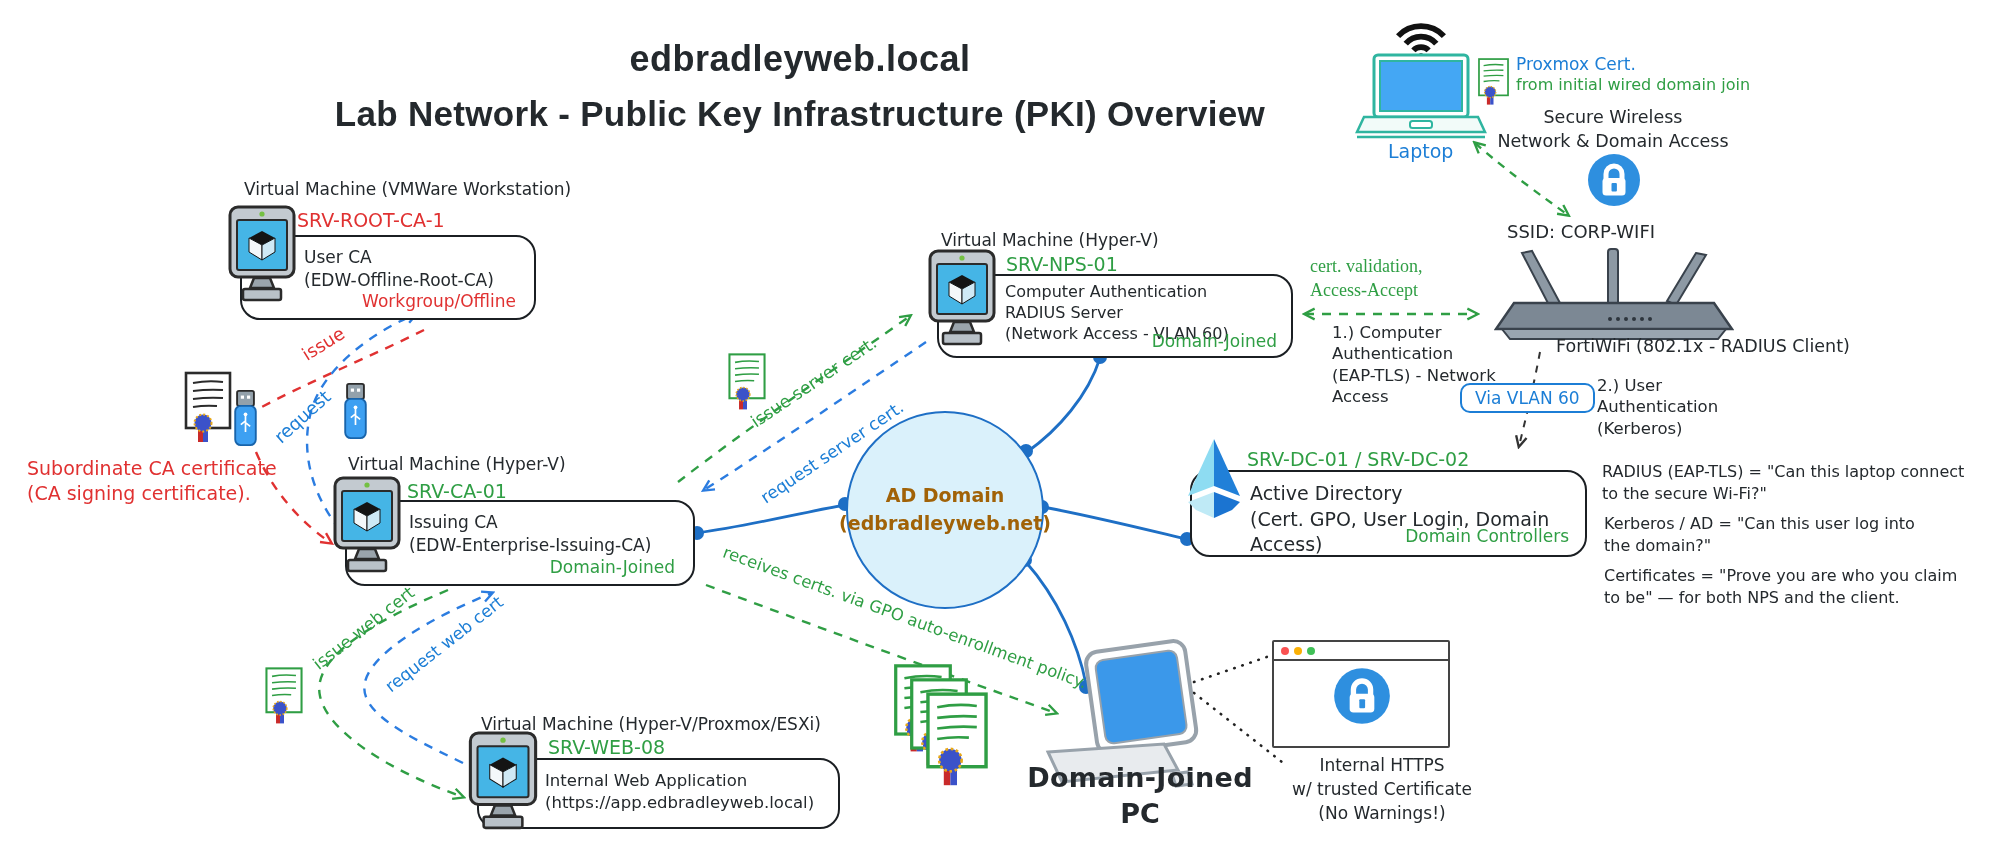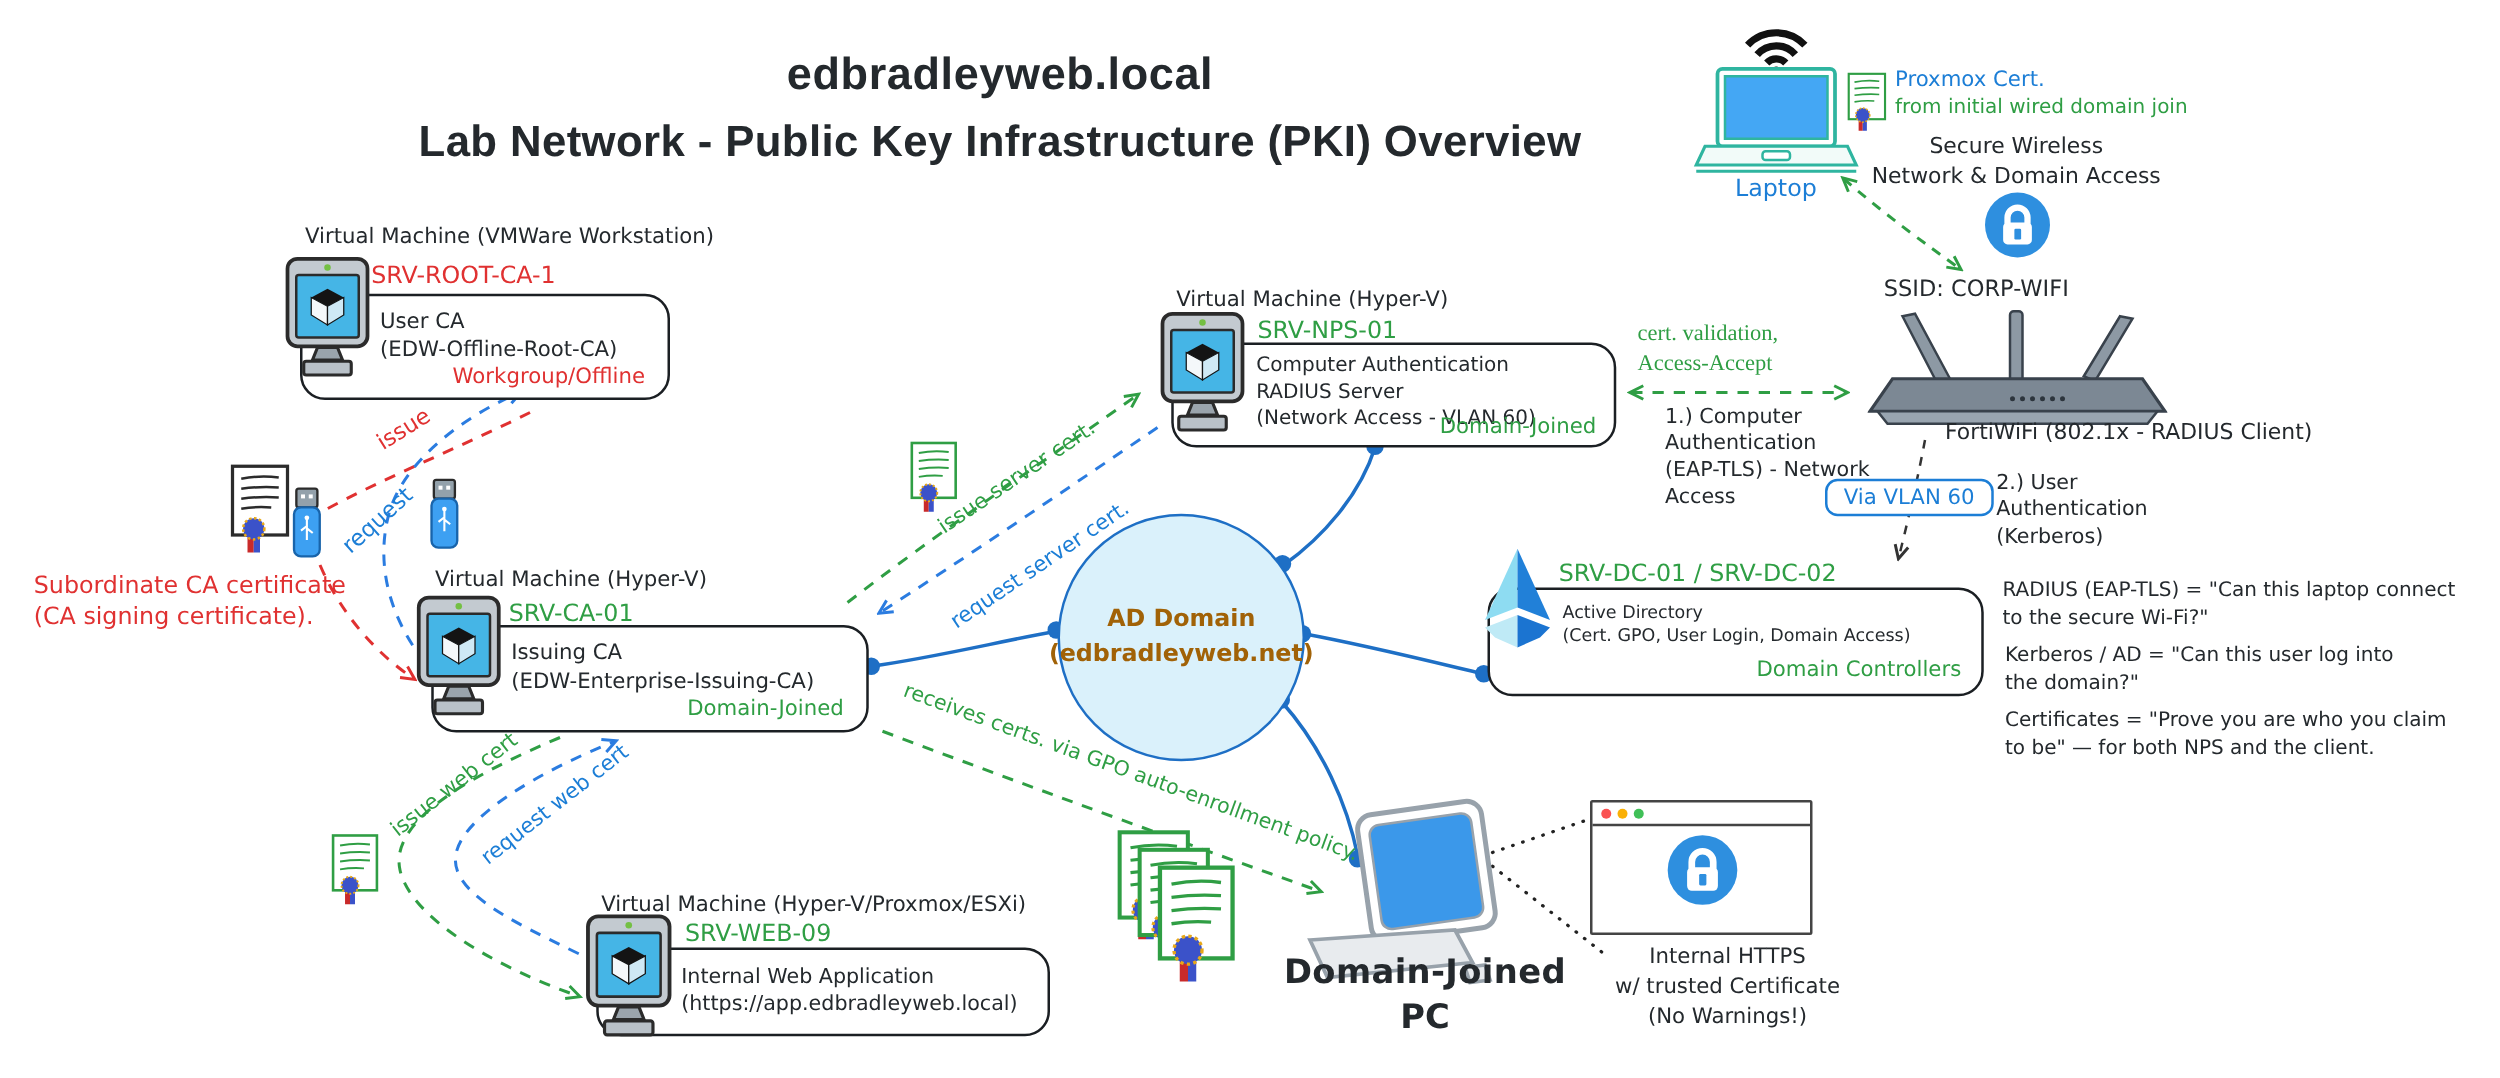--- a/index.html
+++ b/index.html
@@ -213,21 +213,21 @@
 
   
   <div class="ad-circle">
     <div>AD Domain</div>
     <div>(edbradleyweb.net)</div>
   </div>
 
   
   <div class="hostname green" style="left:1247px;top:448px;">SRV-DC-01 / SRV-DC-02</div>
   <div class="node-box" style="left:1190px;top:470px;width:397px;height:87px;">
-    <div class="box-text" style="left:58px;top:9px;font-size:14px;">
+    <div class="box-text" style="left:58px;top:9px;font-size:19px;">
       <div>Active Directory</div>
       <div>(Cert. GPO, User Login, Domain Access)</div>
     </div>
     <div class="status green" style="right:16px;bottom:9px;">Domain Controllers</div>
   </div>
   <svg class="abs" style="left:1181px;top:436px;" width="66" height="96" viewBox="0 0 66 96">
     <polygon points="33,3 33,50 7,60" fill="#8edcf2"></polygon>
     <polygon points="33,3 59,60 33,50" fill="#2180d8"></polygon>
     <polygon points="7,66 33,56 33,82 15,74" fill="#bfeaf6"></polygon>
     <polygon points="33,56 59,66 51,74 33,82" fill="#1b74d1"></polygon>
@@ -302,21 +302,21 @@
       <use href="#sym-cert"></use>
     </svg>
   <div class="edge-label green" style="left:302px;top:618px;font-size:17px;transform:rotate(-38deg);">issue web cert</div>
   <div class="edge-label blue" style="left:372px;top:634px;font-size:17px;transform:rotate(-38deg);">request web cert</div>
 
   
   <div class="edge-label green" style="left:712px;top:608px;font-size:16.5px;transform:rotate(20deg);">receives certs. via GPO auto-enrollment policy.</div>
 
   
   <div class="vm-label" style="left:481px;top:714px;">Virtual Machine (Hyper-V/Proxmox/ESXi)</div>
-  <div class="hostname green" style="left:548px;top:736px;">SRV-WEB-09</div>
+  <div class="hostname green" style="left:548px;top:736px;">SRV-WEB-08</div>
   <div class="node-box" style="left:477px;top:758px;width:363px;height:71px;">
     <div class="box-text" style="left:66px;top:10px;font-size:16.5px;">
       <div>Internal Web Application</div>
       <div>(https://app.edbradleyweb.local)</div>
     </div>
   </div>
   <svg class="abs" style="left:467px;top:730px;" width="72" height="104">
       <use href="#sym-vm"></use>
     </svg>
 

